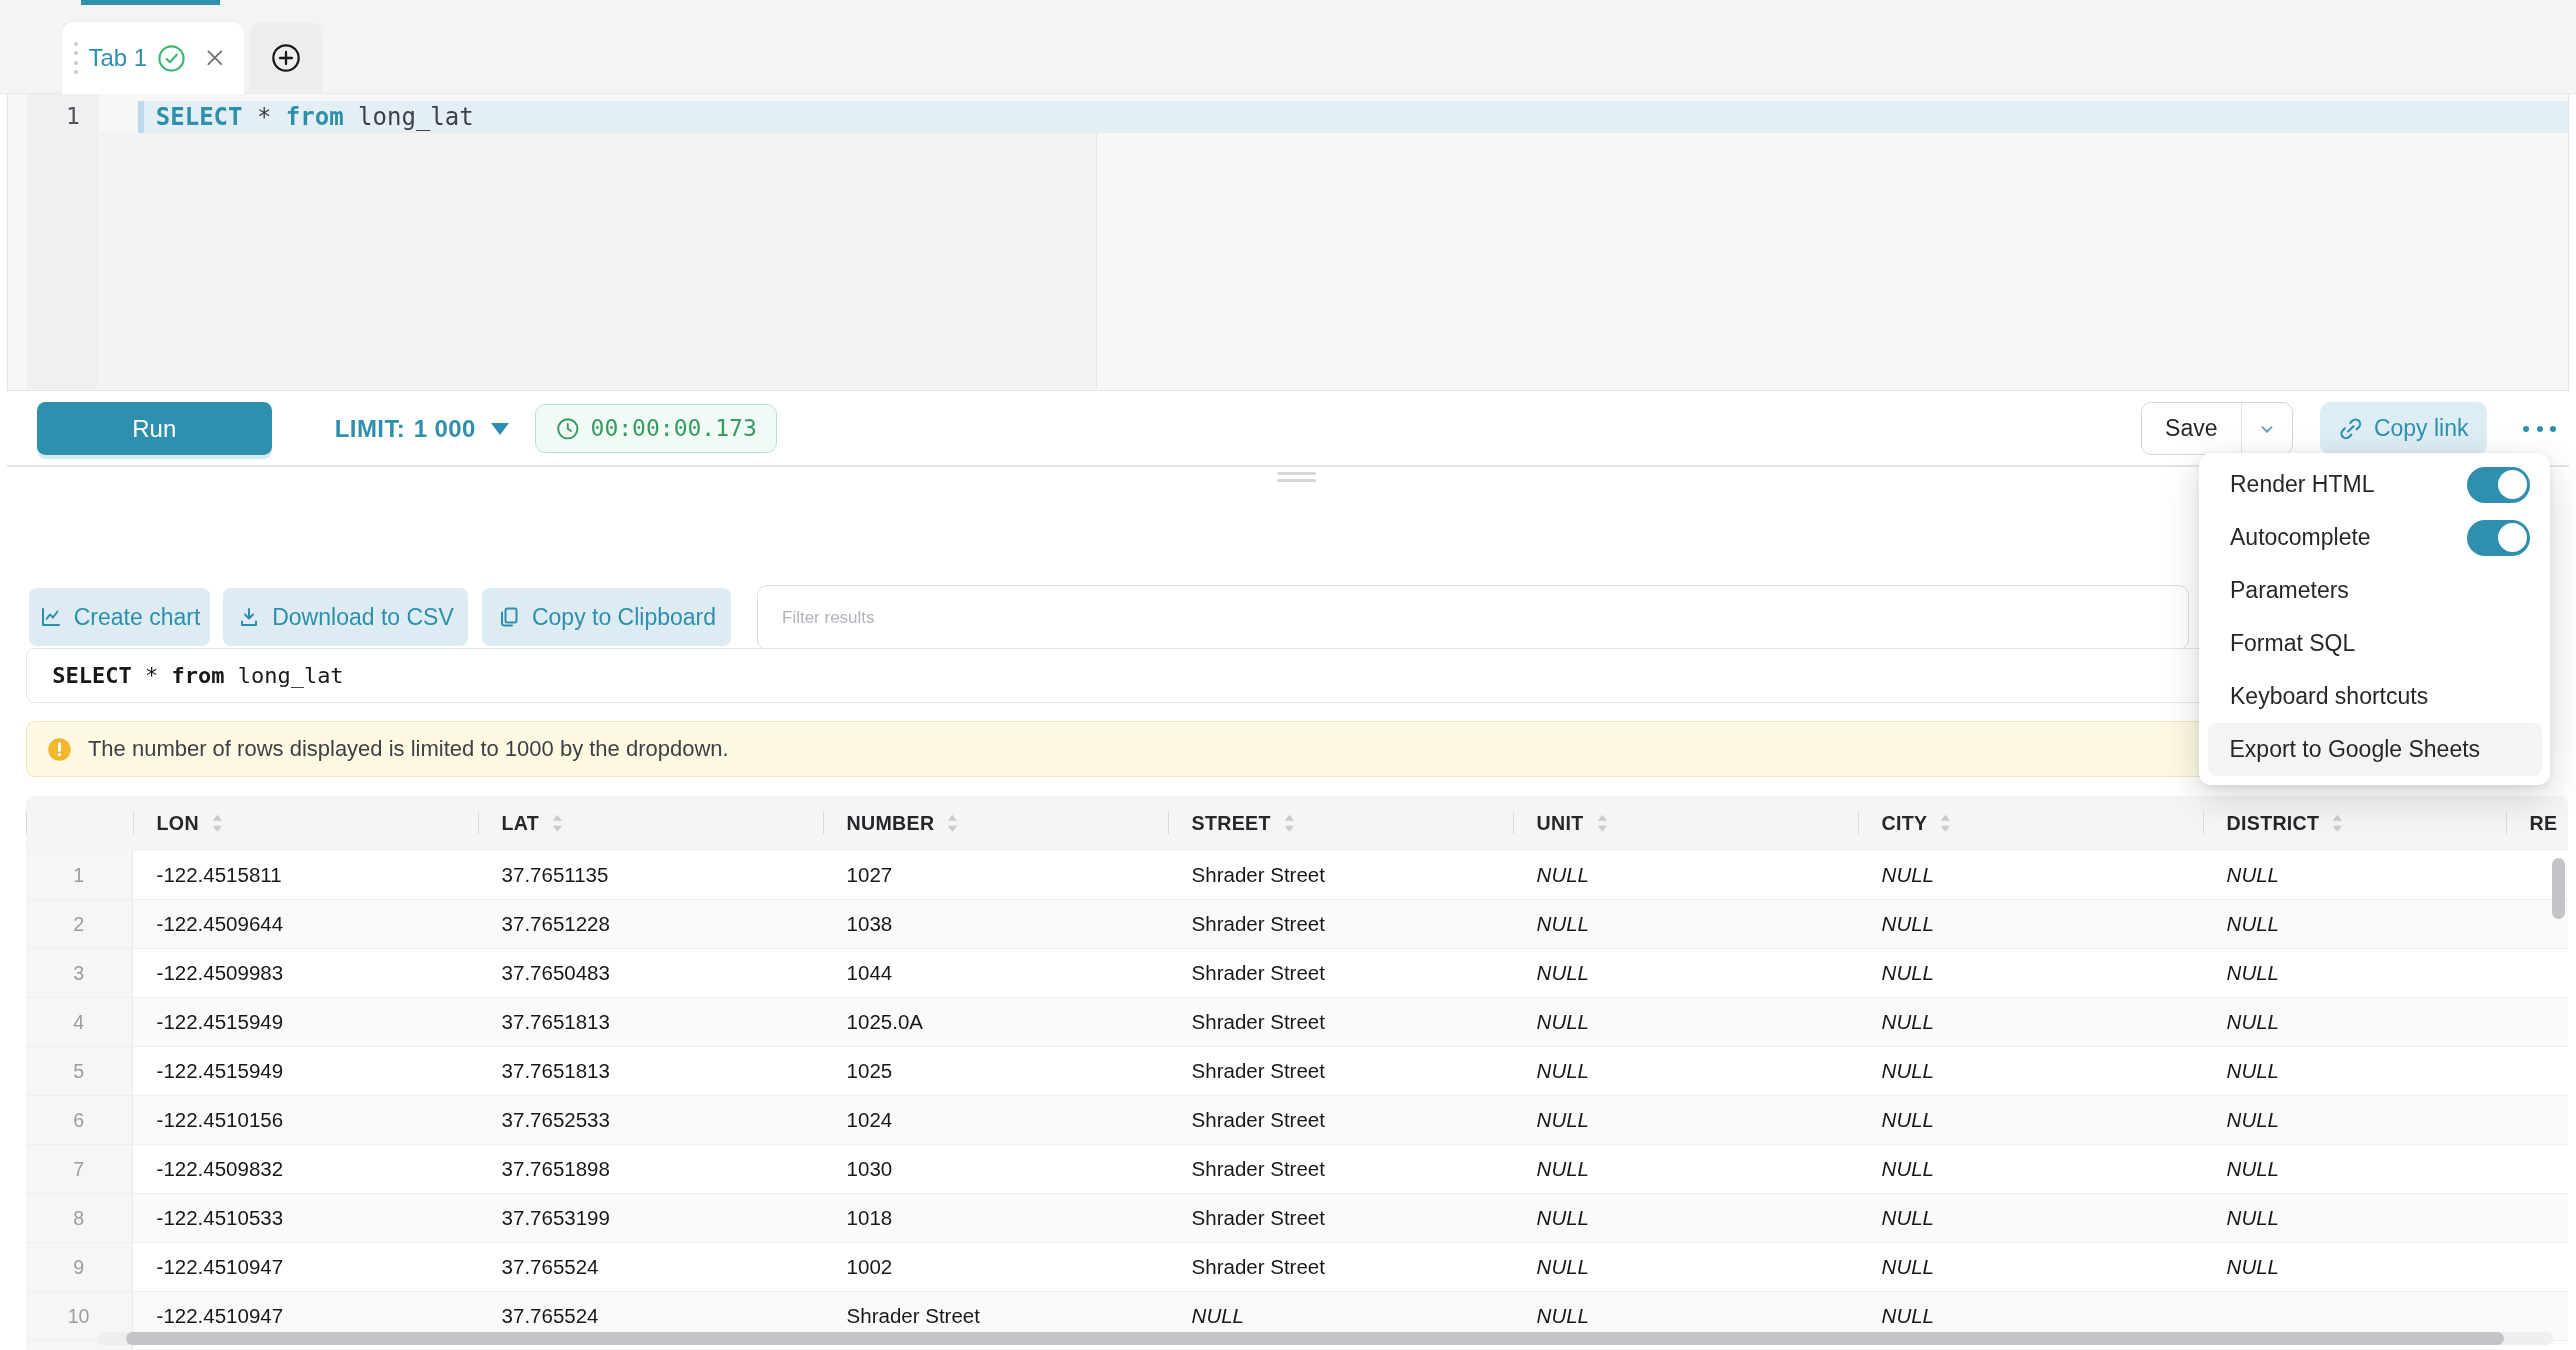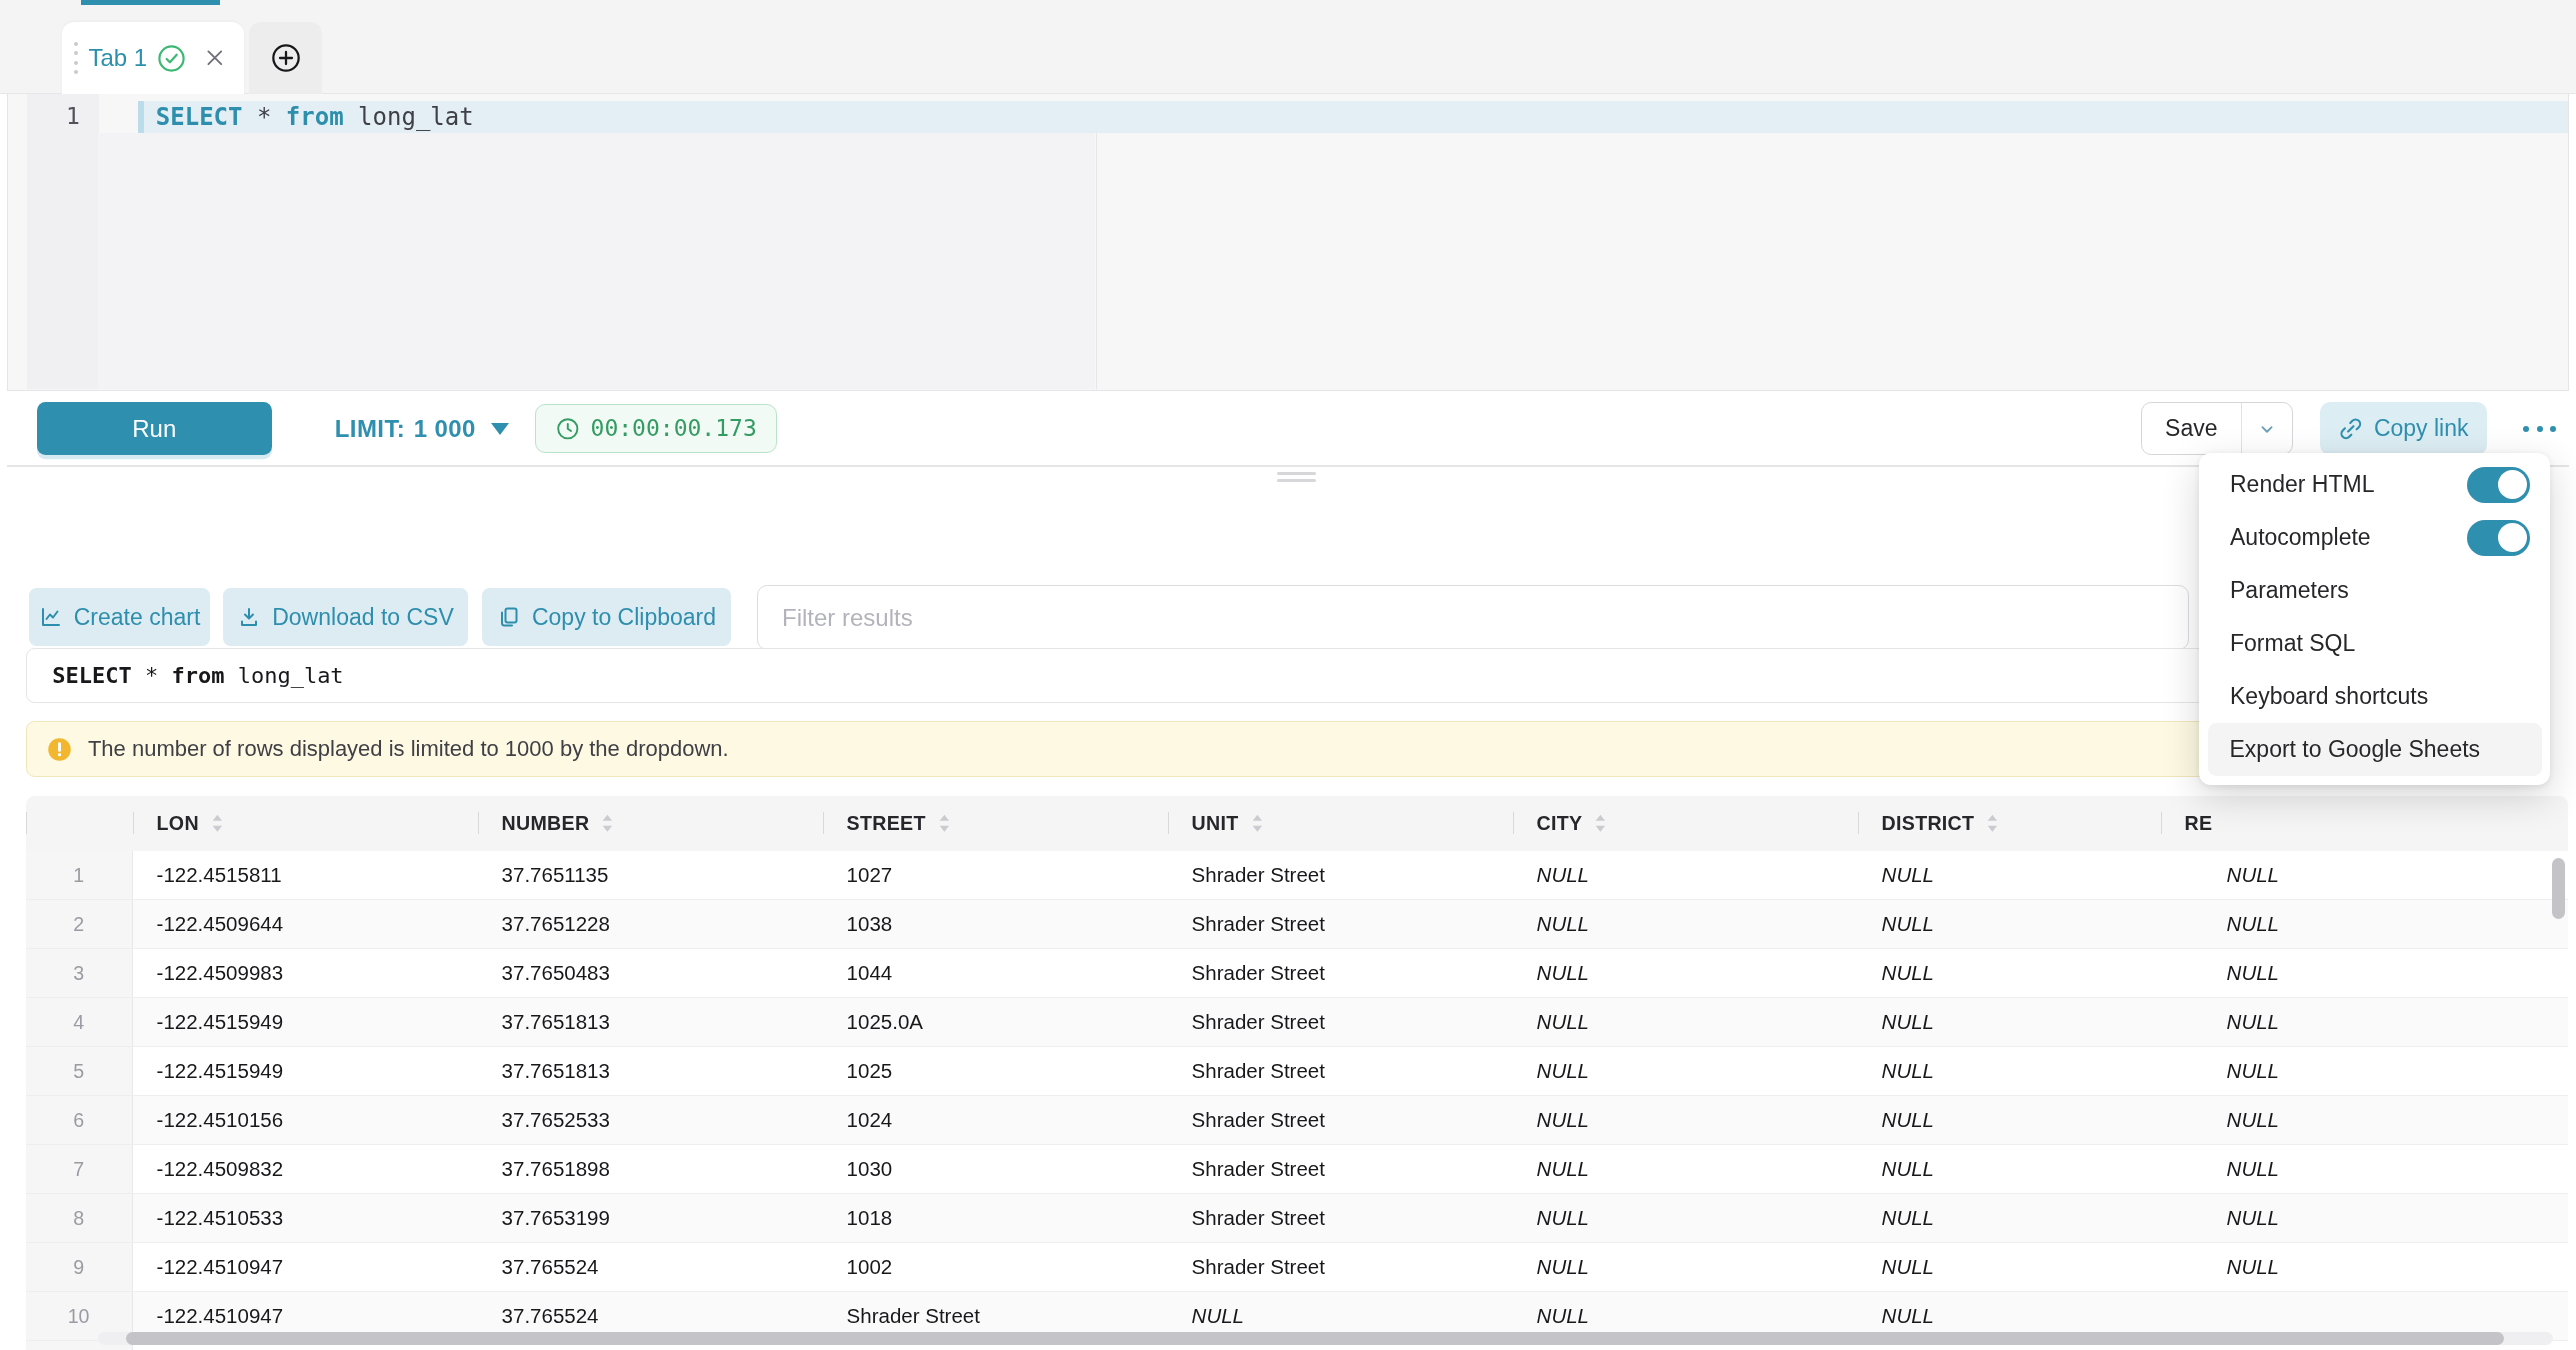--- a/index.html
+++ b/index.html
@@ -47,21 +47,21 @@
 
   
   .res-tabs { position:absolute; left:0; top:493px; width:2576px; height:61px; }
   .res-tabs::after { content:""; position:absolute; left:0; bottom:0; width:2576px; height:0.9px; background:#e9e9eb; }
   .res-tab { position:absolute; top:0; height:61px; border:0.9px solid #ececee; border-bottom:none; border-radius:10.2px 10.2px 0 0; display:flex; align-items:center; justify-content:center; font-size:23px; color:#27272a; background:#f8f8f9; }
   .res-tab.active { background:#ffffff; color:#2d8fae; height:63px; z-index:2; }
 
   
   .res-toolbar { position:absolute; left:0; top:585px; width:2576px; height:66px; }
   .tool-btn { position:absolute; top:3.4px; height:58px; background:#ddecf2; border-radius:7.7px; display:flex; align-items:center; justify-content:center; gap:11px; color:#2e8ead; font-size:23px; }
-  .filter-input { position:absolute; left:757px; top:0; width:1432px; height:65px; border:1.7px solid #dcdce0; border-radius:10.2px; background:#ffffff; font-size:24px; color:#0c4a6e; padding:0 24px; font-family:"Liberation Sans", sans-serif; outline:none; }
+  .filter-input { position:absolute; left:757px; top:0; width:1432px; height:65px; border:1.7px solid #dcdce0; border-radius:10.2px; background:#ffffff; font-size:17px; color:#0c4a6e; padding:0 24px; font-family:"Liberation Sans", sans-serif; outline:none; }
   .filter-input::placeholder { color:#b3b3bb; }
 
   
   .sql-echo { position:absolute; left:25.6px; top:648px; width:2516px; height:55px; background:#ffffff; border:0.9px solid #e5e5e7; border-radius:8.5px; display:flex; align-items:center; padding:0 25.6px; font-family:"DejaVu Sans Mono", monospace; font-size:22px; color:#18181b; white-space:pre; }
   .sql-echo b { font-weight:bold; }
 
   
   .warning { position:absolute; left:25.6px; top:721px; width:2516px; height:56px; background:#fdf9e2; border:1.7px solid #efe6ba; border-radius:8.5px; display:flex; align-items:center; padding:0 19px; gap:15.3px; font-size:22px; color:#3f3f46; }
 
   
@@ -220,20 +220,27 @@
     <div class="thead">
       <div class="th th-num" style="padding-left:0;"></div>
     <div class="th" style="width: 345px;">
           <span class="th-label">LON</span>
           <svg width="12.8" height="20.5" viewBox="0 0 15 24" fill="#cbcbd0">
             <path d="M7.5 2 13 9H2z"></path>
             <path d="M2 15h11l-5.5 7z"></path>
           </svg>
         </div>
         <div class="th" style="width: 345px;">
+          <span class="th-label">LAT</span>
+          <svg width="12.8" height="20.5" viewBox="0 0 15 24" fill="#cbcbd0">
+            <path d="M7.5 2 13 9H2z"></path>
+            <path d="M2 15h11l-5.5 7z"></path>
+          </svg>
+        </div>
+        <div class="th" style="width: 345px;">
           <span class="th-label">NUMBER</span>
           <svg width="12.8" height="20.5" viewBox="0 0 15 24" fill="#cbcbd0">
             <path d="M7.5 2 13 9H2z"></path>
             <path d="M2 15h11l-5.5 7z"></path>
           </svg>
         </div>
         <div class="th" style="width: 345px;">
           <span class="th-label">STREET</span>
           <svg width="12.8" height="20.5" viewBox="0 0 15 24" fill="#cbcbd0">
             <path d="M7.5 2 13 9H2z"></path>

